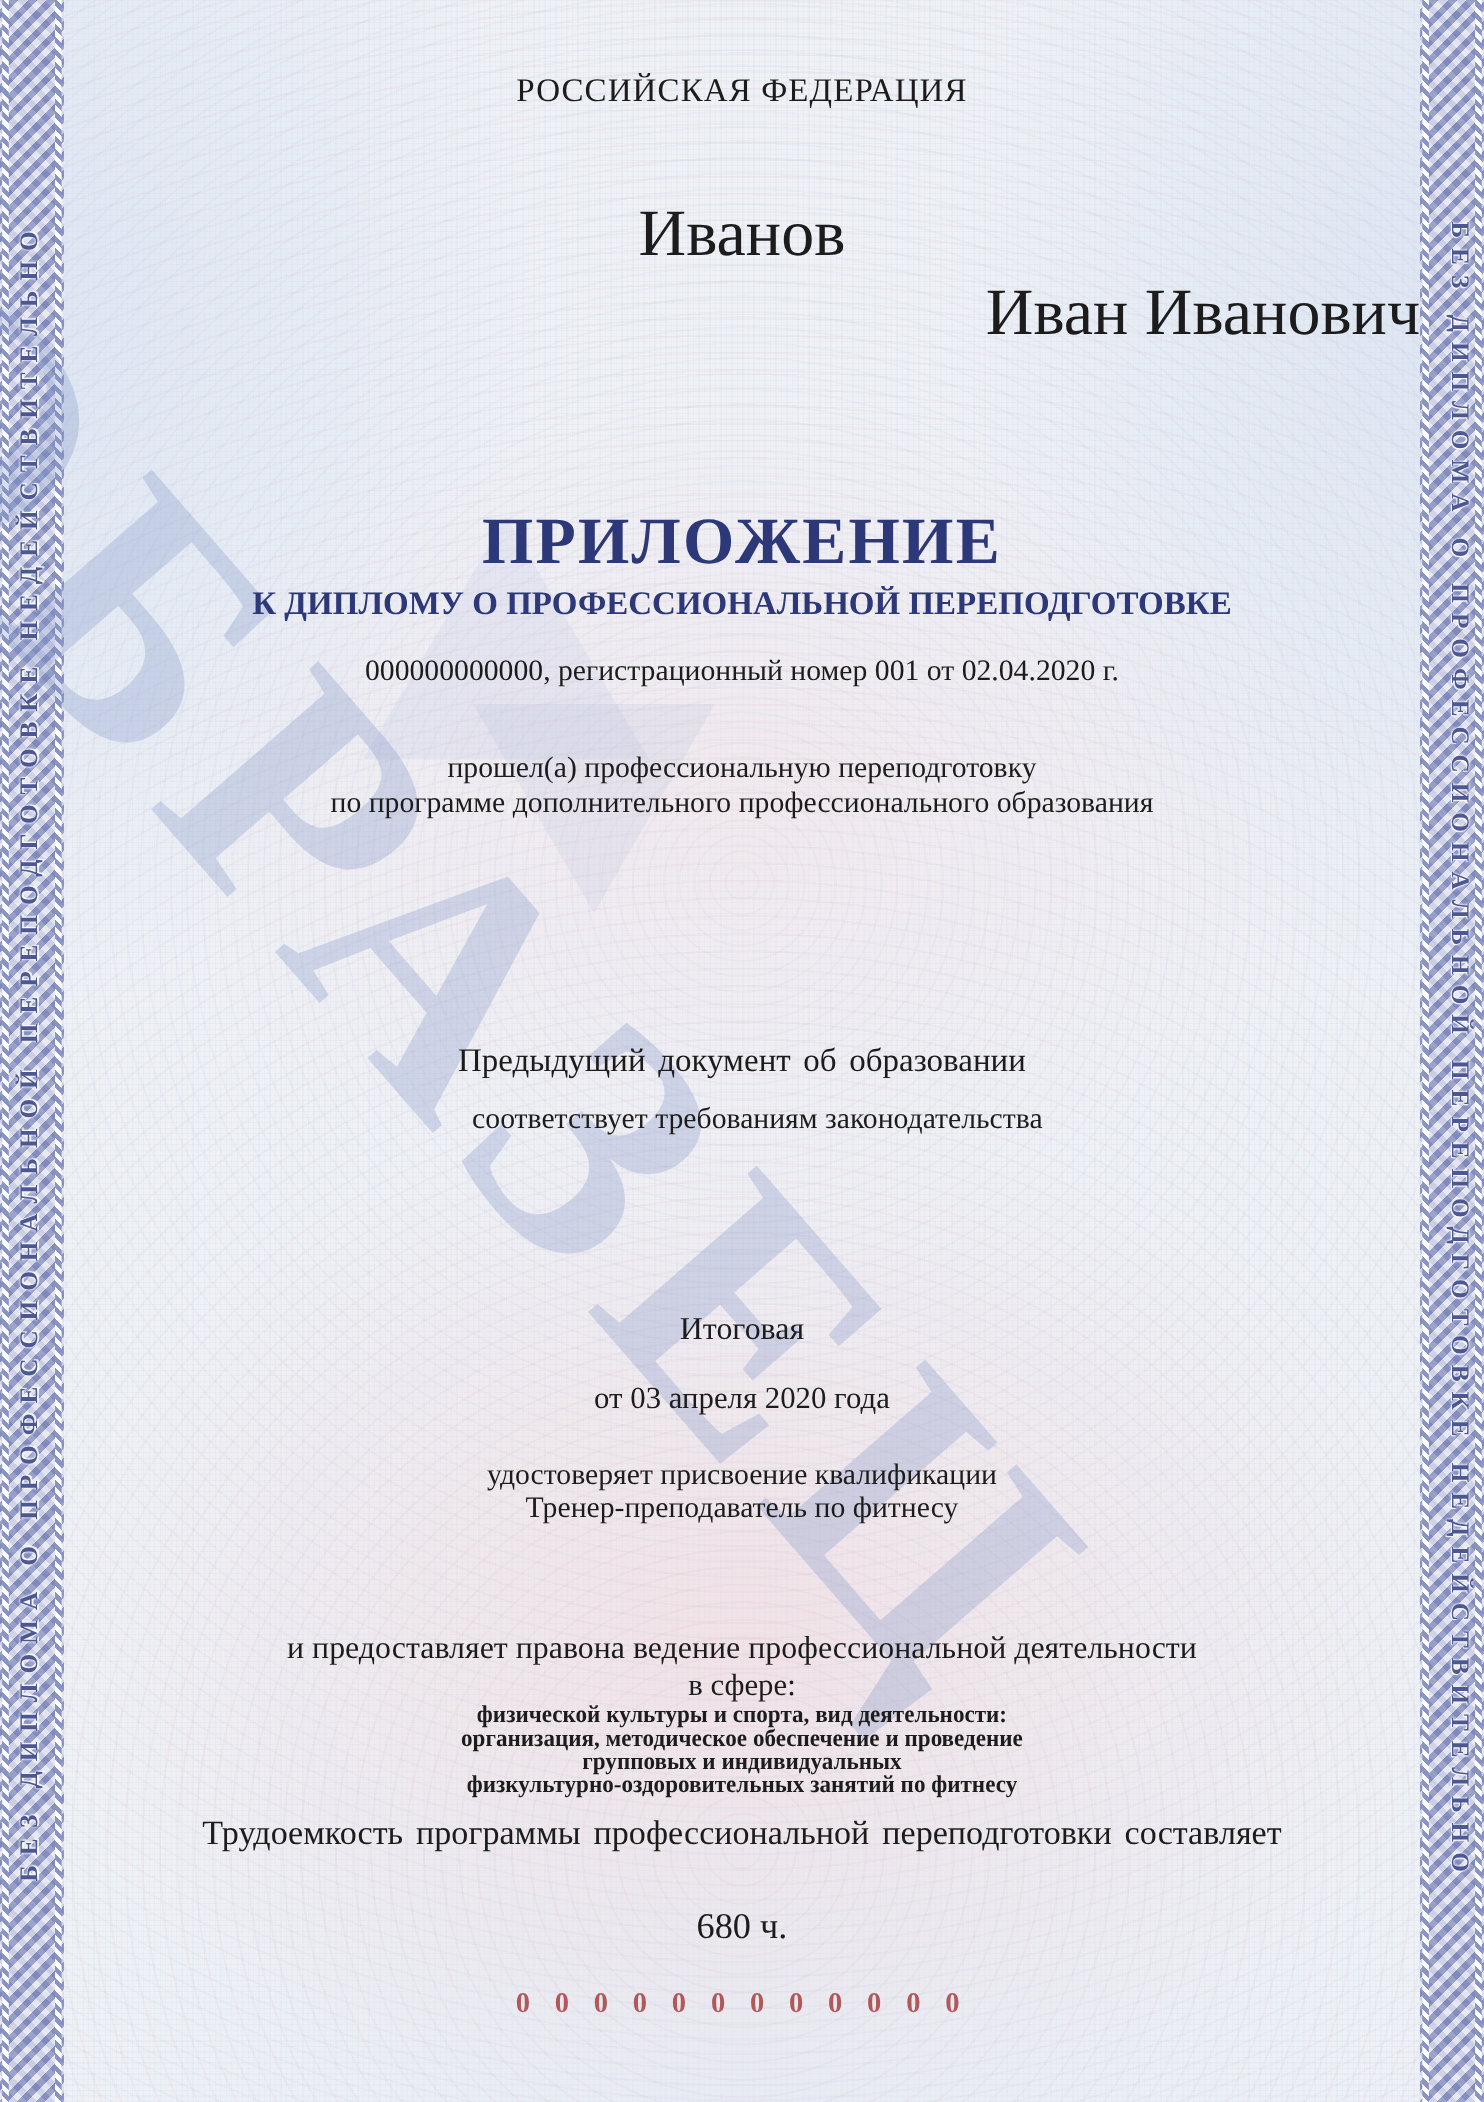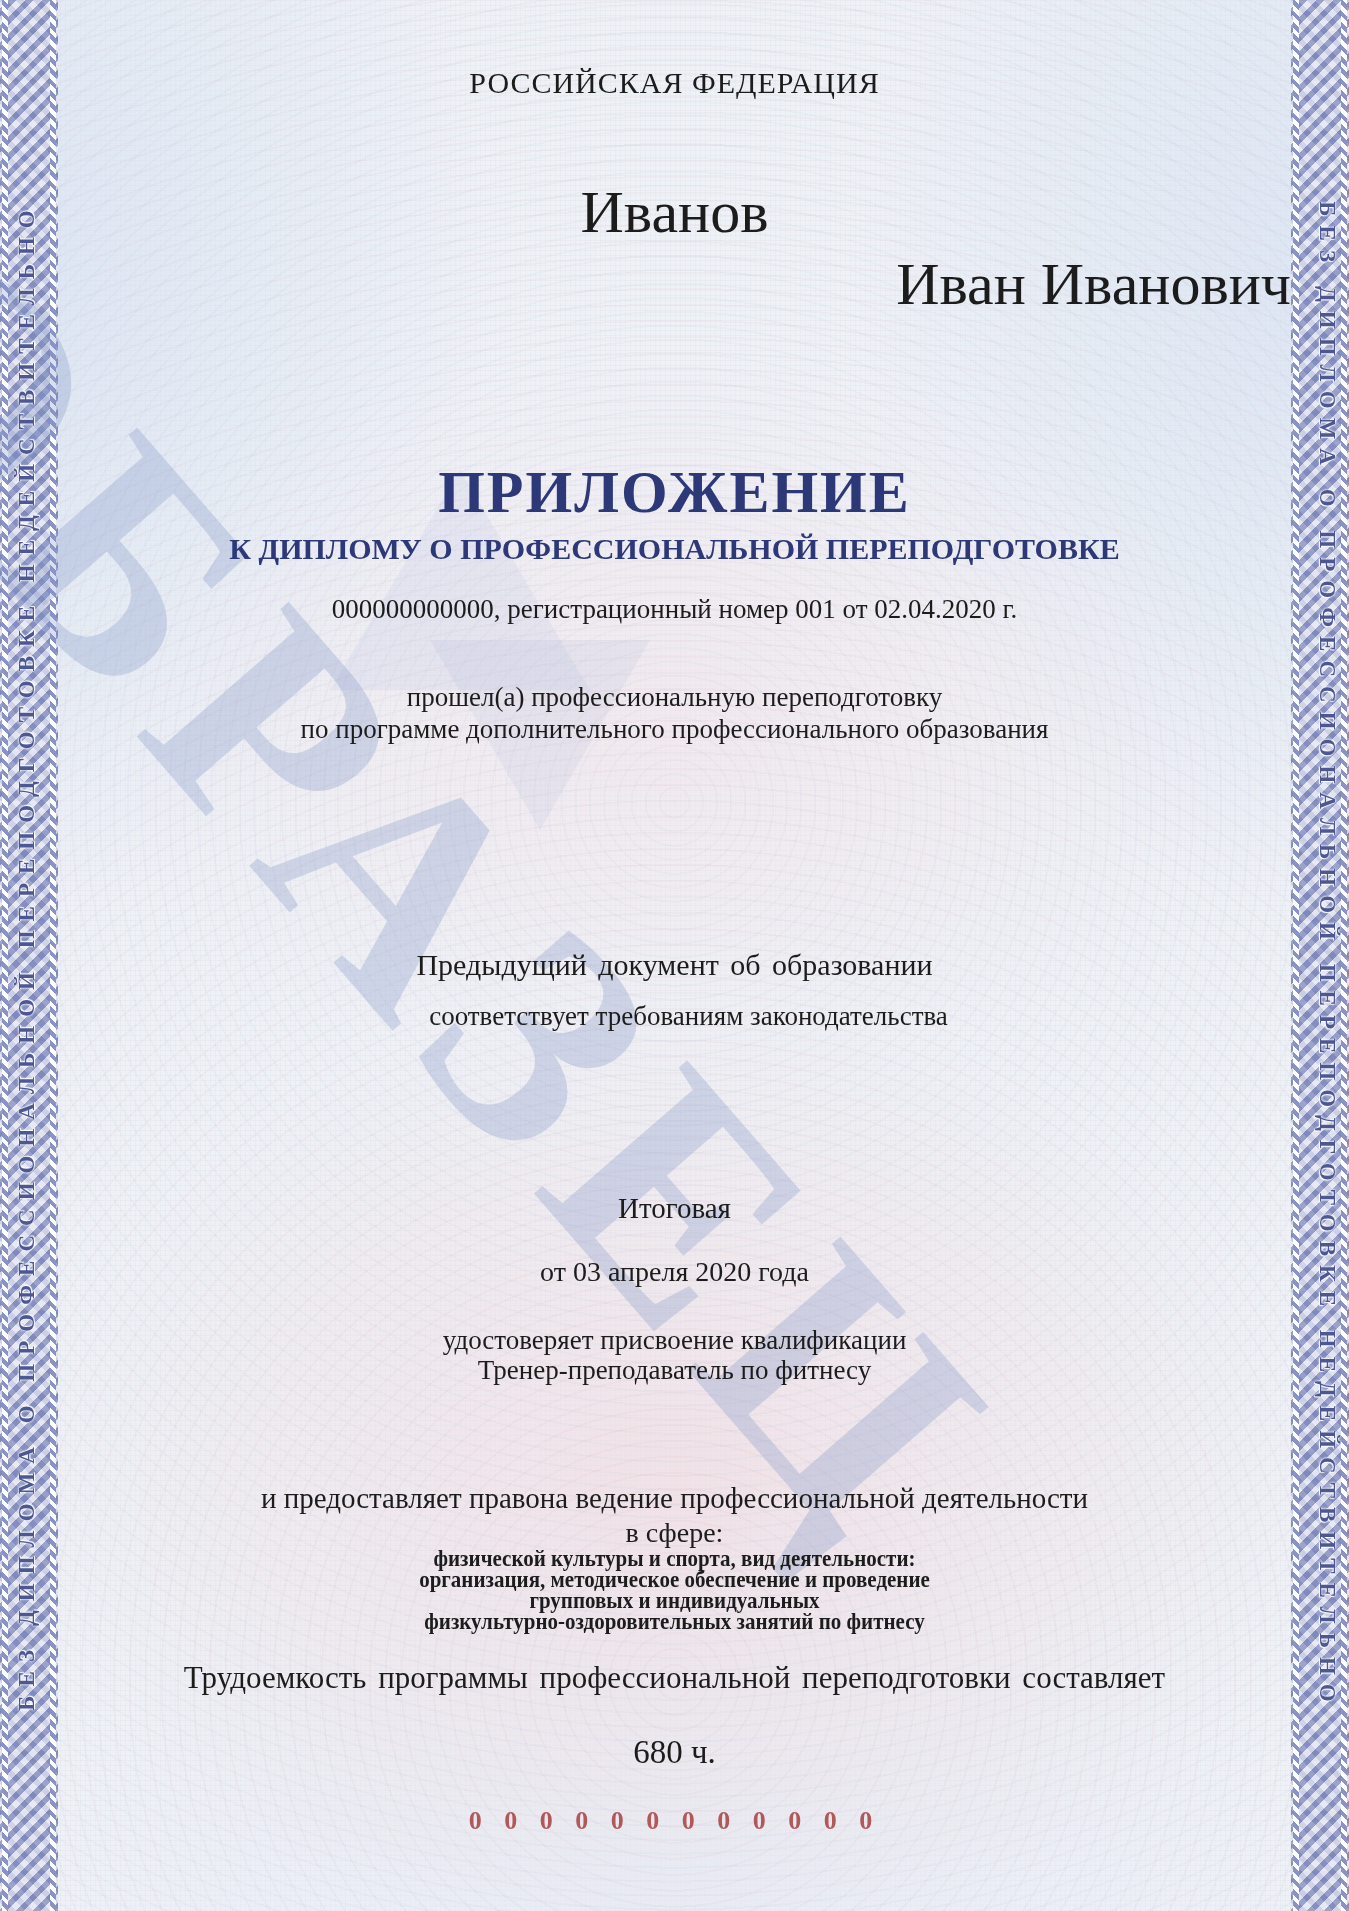--- a/index.html
+++ b/index.html
@@ -79,21 +79,21 @@
   .prev-2        { top:1001px; font-size:27px;padding-left:28px; }
   .comm-1        { top:1192px; font-size:29px; }
   .comm-2        { top:1220px; font-size:29px; word-spacing:5px; }
   .comm-date     { top:1256px; font-size:28px; }
   .qual-intro    { top:1325px; font-size:27px; }
   .qual          { top:1355px; font-size:27px; }
   .rights-1      { top:1482px; font-size:29px; }
   .rights-2      { top:1517px; font-size:28px; }
   .sphere        { top:1548px; font-size:21px; line-height:20px; font-weight:600;
                    transform:scaleY(1.05); transform-origin:top center; }
-  .workload      { top:1648px; font-size:31px; word-spacing:4px;margin-top:12px; }
+  .workload      { top:1648px; font-size:31px; word-spacing:4px; }
   .hours         { top:1734px; font-size:33px; }
   .serial        { top:1806px; font-size:26px; font-weight:bold; letter-spacing:8px;
                    color:var(--serial,#a84040); opacity:0.85; }
 </style>
 </head>
 <body>
 
 <div class="page" style="--navy: #2c3878; --serial: #a84040; --watermark: rgba(129,150,199,0.30);">
 
   <div class="guilloche"></div>

